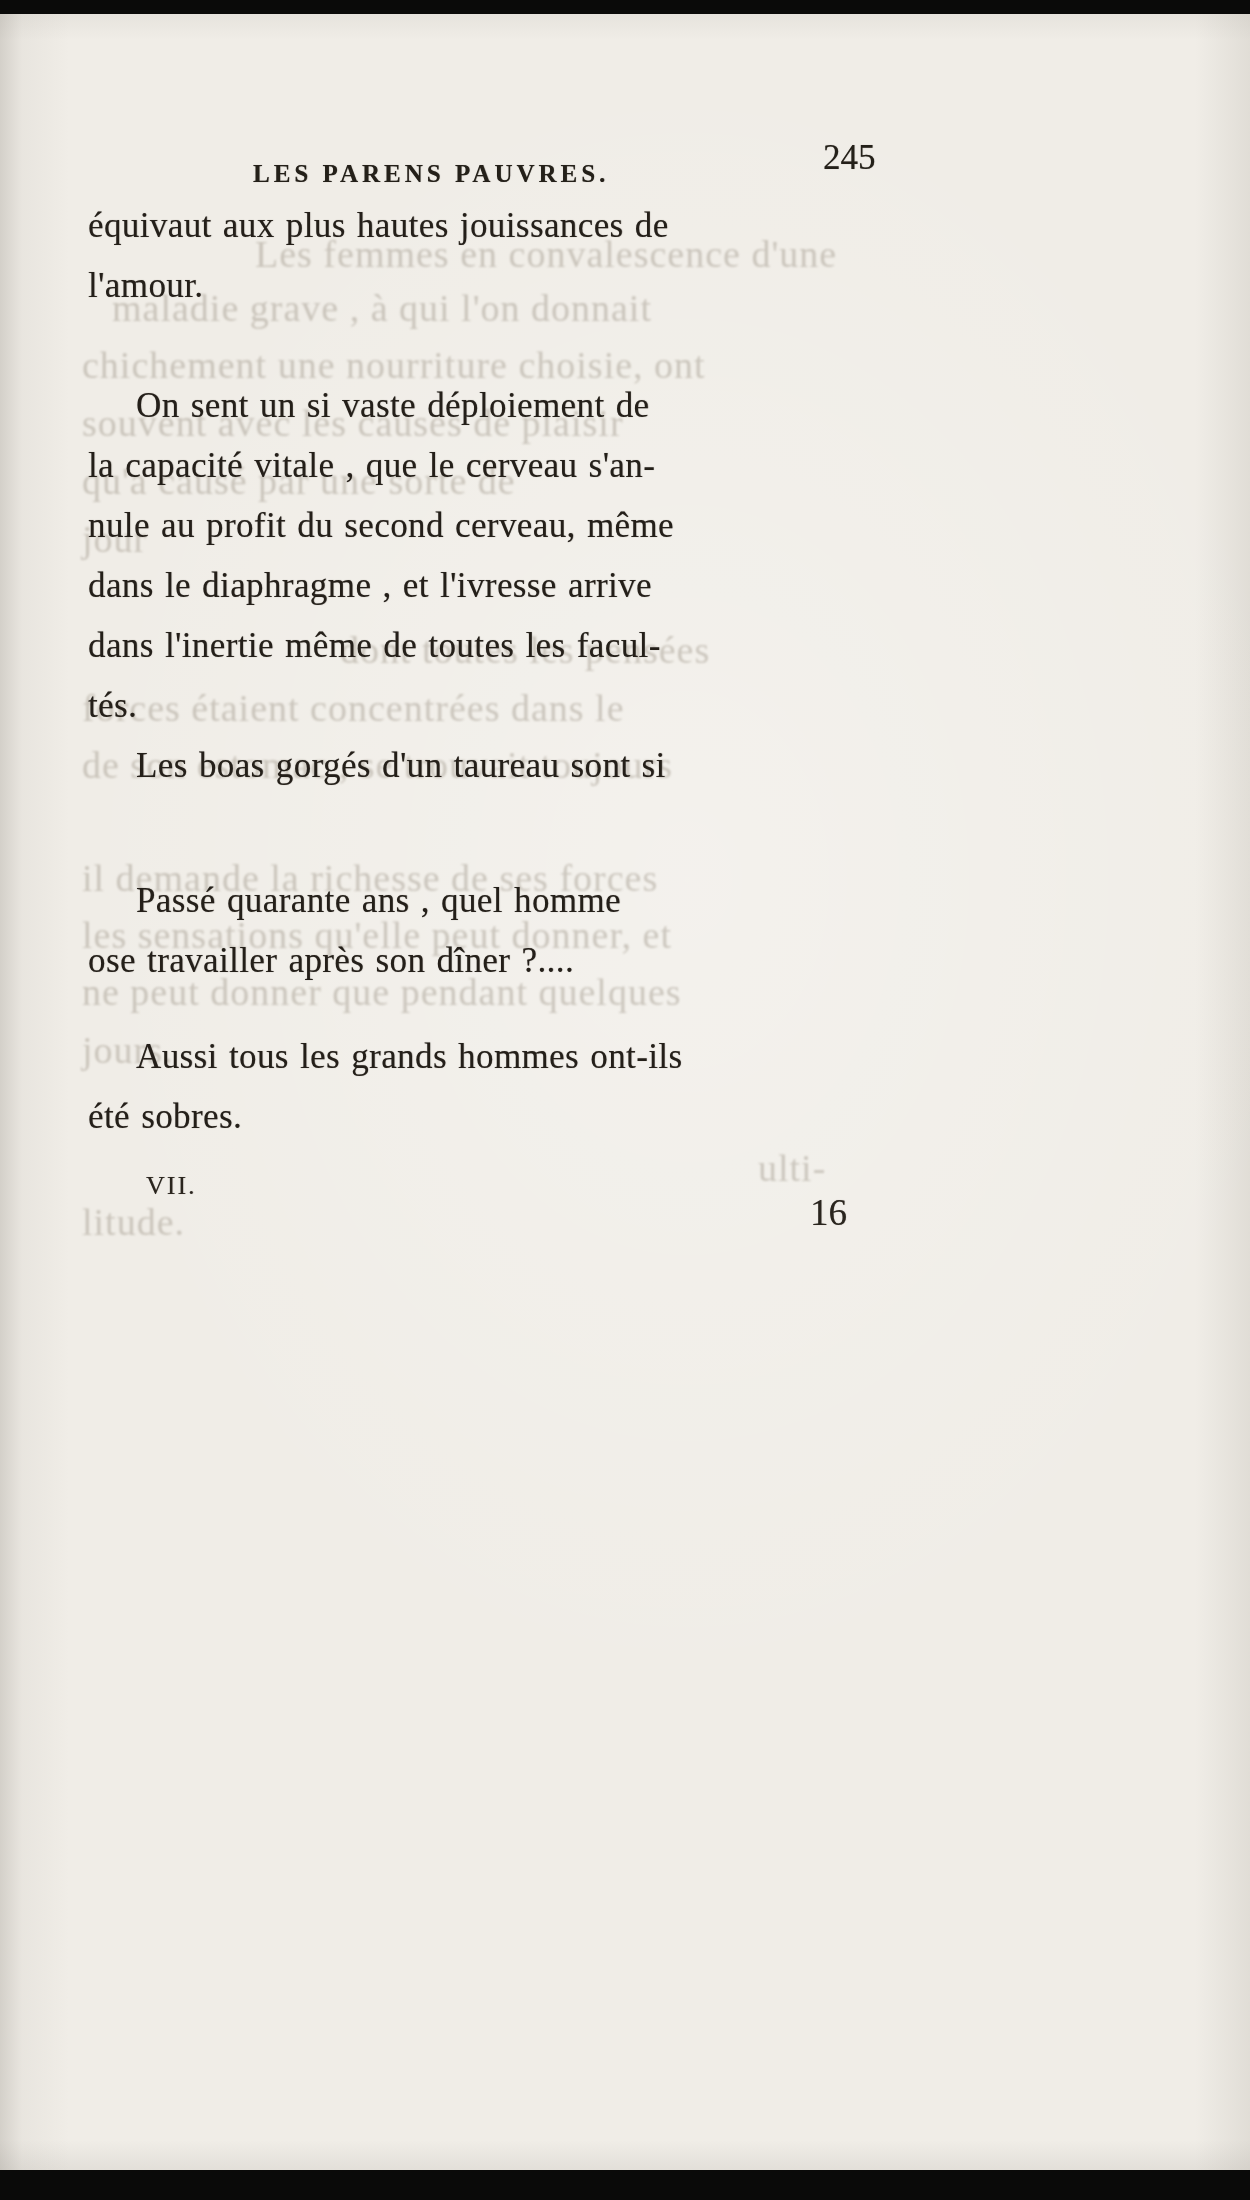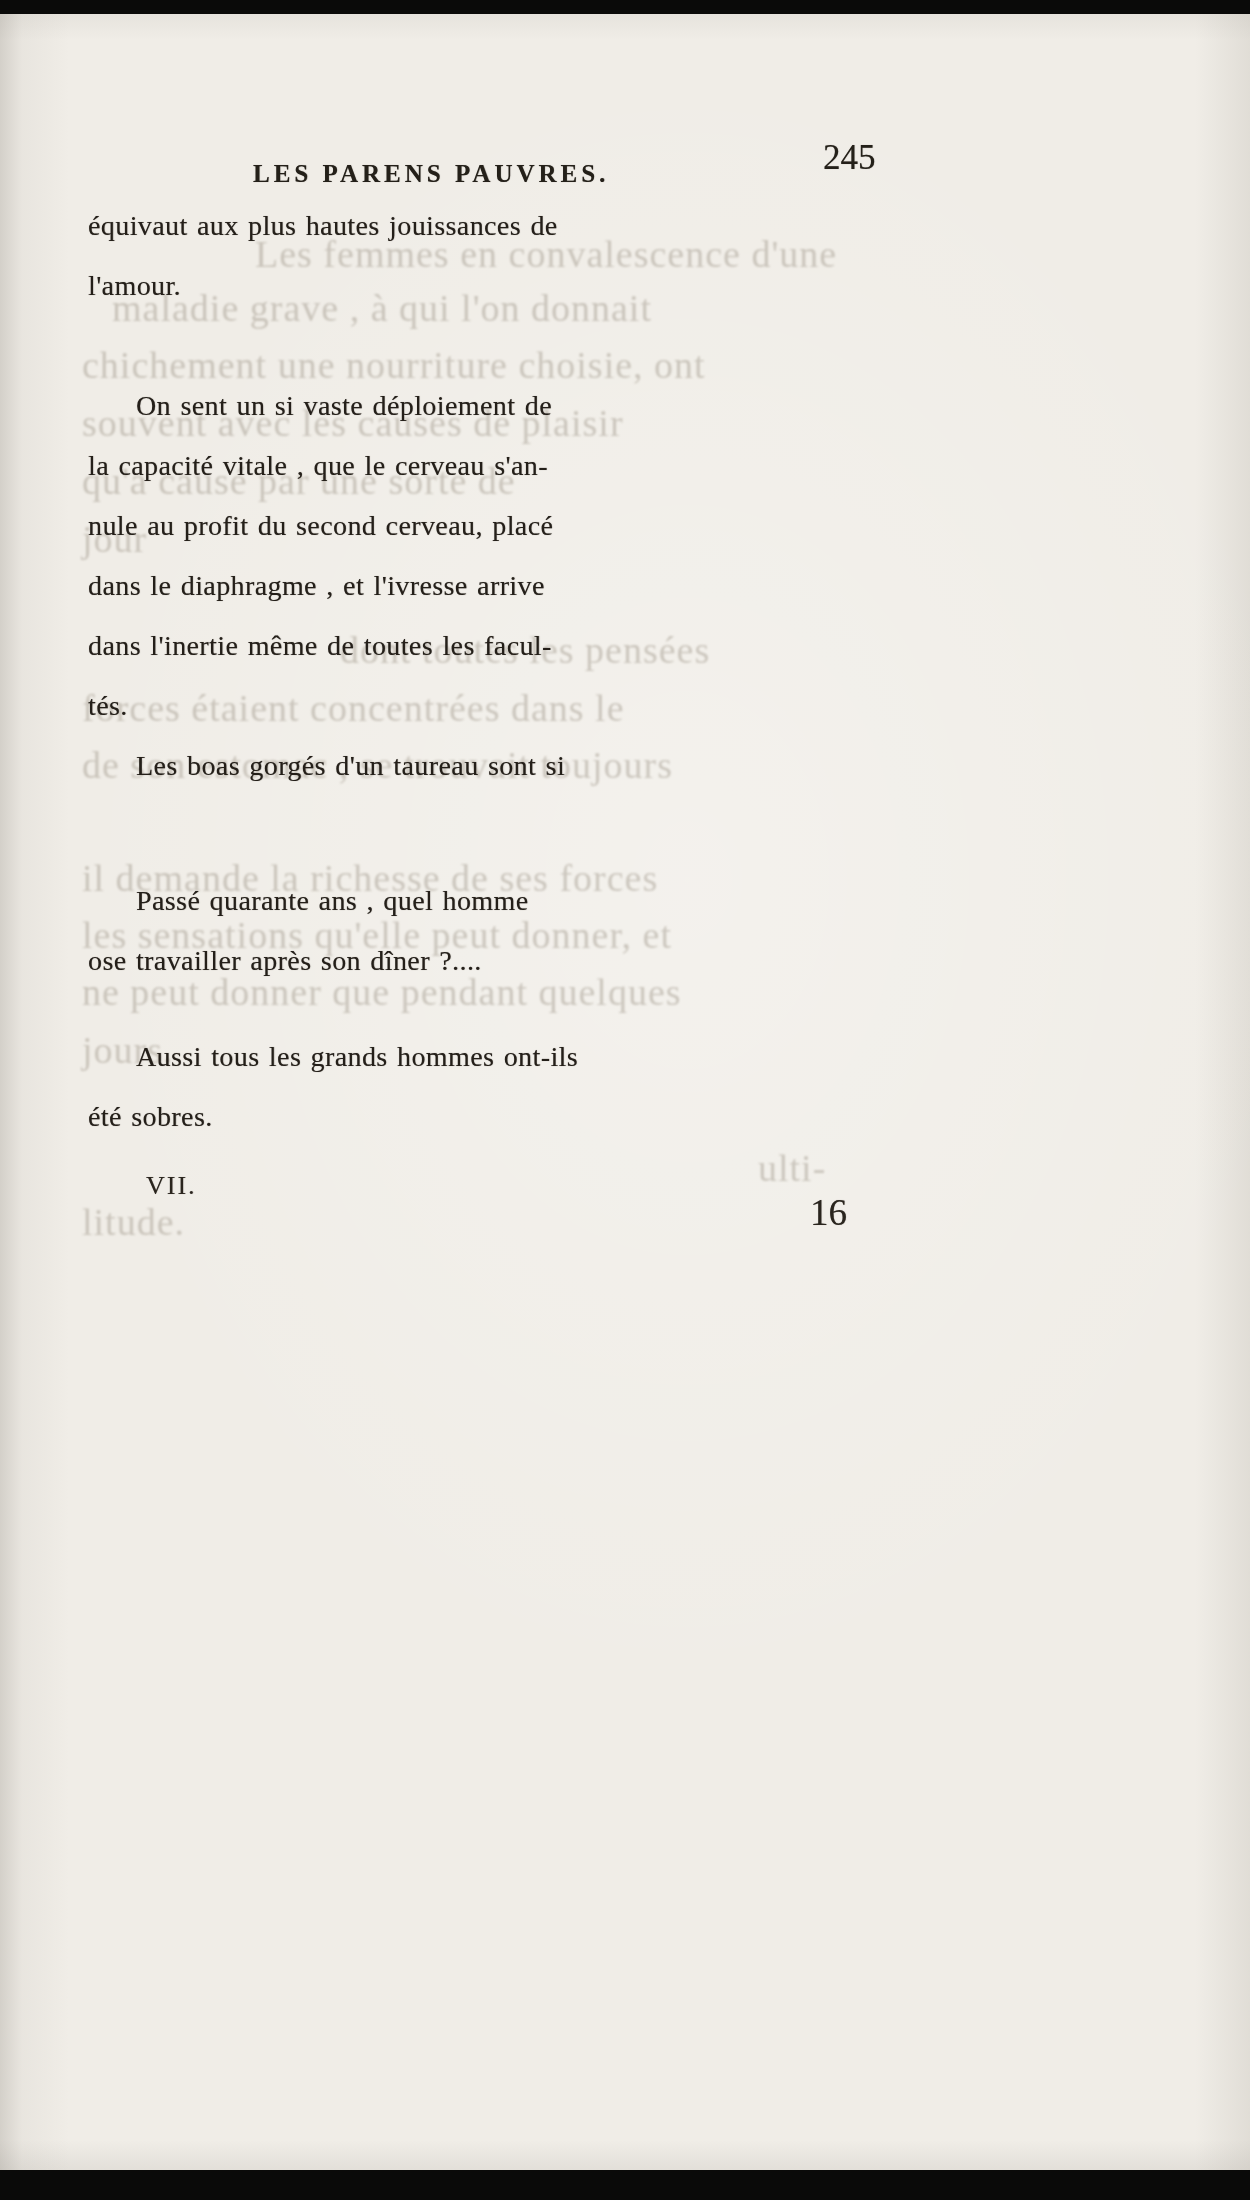--- a/index.html
+++ b/index.html
@@ -65,21 +65,21 @@
     left: 735px;
     top: 0;
     font-size: 35px;
     color: #242019;
     text-shadow: 0.3px 0.3px 0.7px rgba(40,34,28,0.5);
   }
 
   .text-block {
     position: relative;
     color: #241f19;
-    font-size: 28px;
+    font-size: 35px;
     line-height: 60px;
     letter-spacing: 0.4px;
     word-spacing: 2px;
     text-shadow: 0.3px 0.3px 0.8px rgba(40,34,28,0.5);
   }
   .para { position: relative; }
   .line { white-space: nowrap; }
   .line.first { padding-left: 48px; }
 
   .footer {
@@ -136,21 +136,21 @@
     </div>
 
     <div class="text-block">
         <div class="para">
           <div class="line">équivaut aux plus hautes jouissances de</div>
           <div class="line">l'amour.</div>
         </div>
         <div class="para" style="margin-top: 60px;">
           <div class="line first">On sent un si vaste déploiement de</div>
           <div class="line">la capacité vitale , que le cerveau s'an-</div>
-          <div class="line">nule au profit du second cerveau, placé</div>
+          <div class="line">nule au profit du second cerveau, même</div>
           <div class="line">dans le diaphragme , et l'ivresse arrive</div>
           <div class="line">dans l'inertie même de toutes les facul-</div>
           <div class="line">tés.</div>
         </div>
         <div class="para" style="">
           <div class="line first">Les boas gorgés d'un taureau sont si</div>
         </div>
         <div class="para" style="margin-top: 75px;">
           <div class="line first">Passé quarante ans , quel homme</div>
           <div class="line">ose travailler après son dîner ?....</div>

